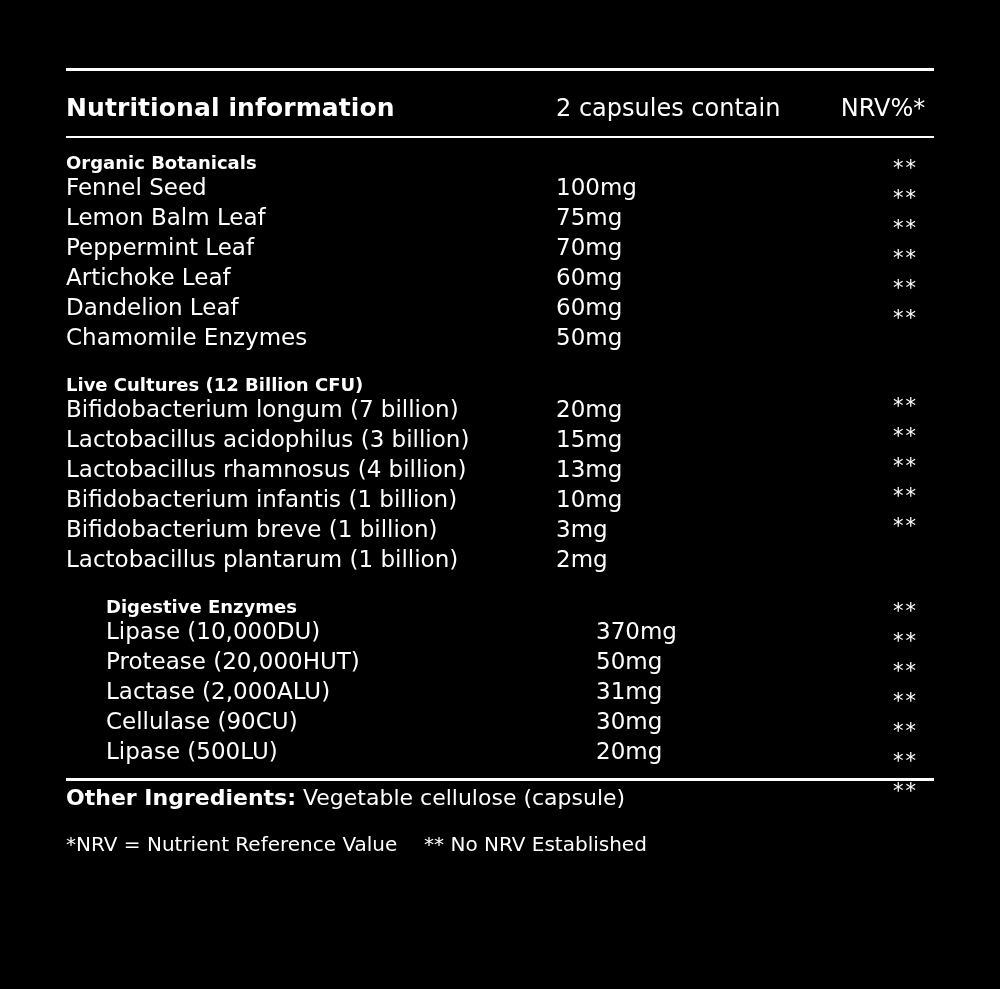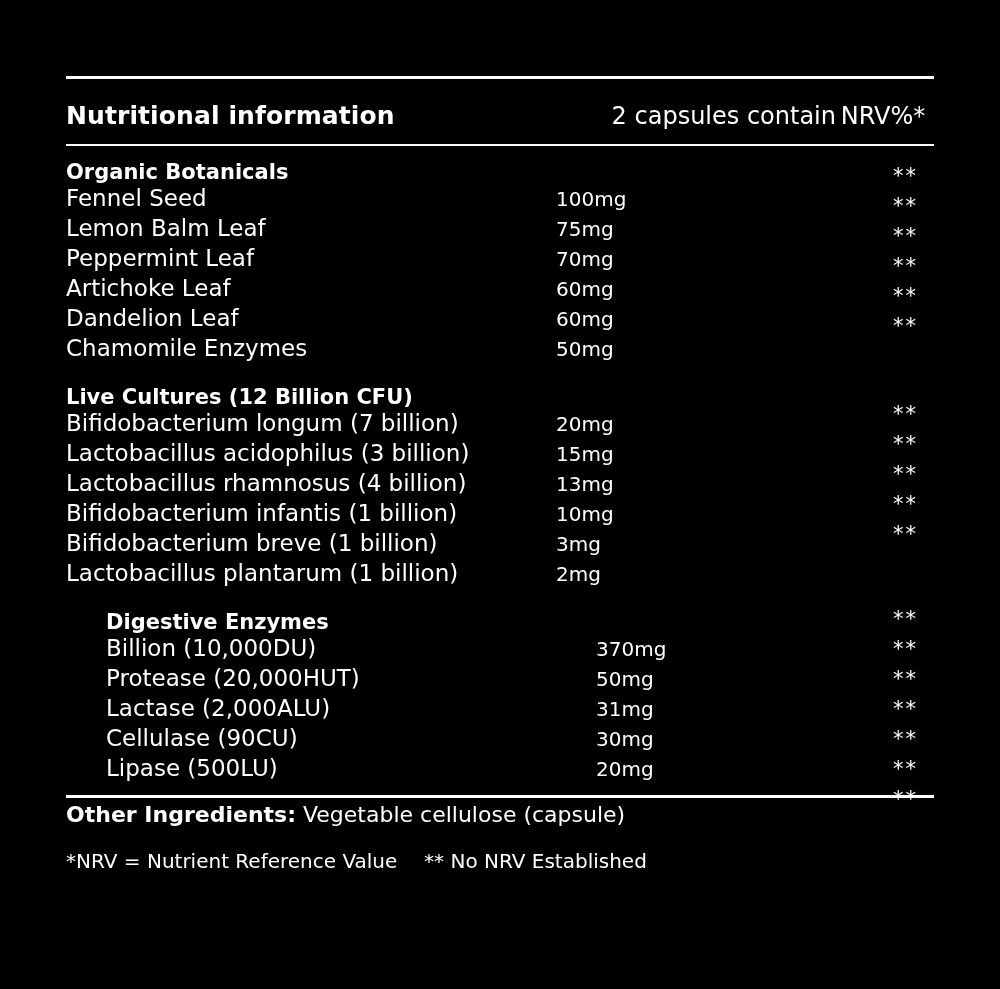--- a/index.html
+++ b/index.html
@@ -10,21 +10,21 @@
   body {
     width: 1000px;
     height: 989px;
     font-family: "DejaVu Sans", sans-serif;
     color: #ffffff;
     overflow: hidden;
   }
   .panel {
     position: absolute;
     left: 66px;
-    top: 76px;
+    top: 68px;
     width: 868px;
   }
   .rule {
     height: 3px;
     background: #ffffff;
     width: 100%;
   }
   .rule.thin {
     height: 2px;
   }
@@ -35,21 +35,20 @@
     align-items: baseline;
     padding: 22px 0 14px 0;
   }
   .col-name {
     width: 490px;
     flex: 0 0 490px;
   }
   .col-amount {
     width: 280px;
     flex: 0 0 280px;
-    text-align: right;
   }
   .col-nrv {
     flex: 1 1 auto;
     text-align: center;
     padding-right: 4px;
   }
   .header-title {
     font-size: 25px;
     font-weight: bold;
     letter-spacing: 0.1px;
@@ -70,38 +69,38 @@
     padding-bottom: 10px;
   }
   .group {
     margin-bottom: 20px;
   }
   .group:last-child {
     margin-bottom: 0;
     margin-left: 40px;
   }
   .group-title {
-    font-size: 21px;
+    font-size: 18px;
     font-weight: bold;
     padding-bottom: 1px;
   }
   .row {
     display: flex;
     align-items: baseline;
     height: 30px;
   }
   .row .name {
     width: 490px;
     flex: 0 0 490px;
     font-size: 23px;
   }
   .row .amount {
     width: 280px;
     flex: 0 0 280px;
-    font-size: 20px;
+    font-size: 23px;
   }
 
   
   .nrv-marks {
     position: absolute;
     right: 8px;
     top: 0;
     width: 60px;
     text-align: center;
     pointer-events: none;
@@ -224,21 +223,21 @@
       </div>
       <div class="row">
         <div class="name">Lactobacillus plantarum (1 billion)</div>
         <div class="amount">2mg</div>
       </div>
     </div>
 
     <div class="group">
       <div class="group-title">Digestive Enzymes</div>
       <div class="row">
-        <div class="name">Billion (10,000DU)</div>
+        <div class="name">Lipase (10,000DU)</div>
         <div class="amount">370mg</div>
       </div>
       <div class="row">
         <div class="name">Protease (20,000HUT)</div>
         <div class="amount">50mg</div>
       </div>
       <div class="row">
         <div class="name">Lactase (2,000ALU)</div>
         <div class="amount">31mg</div>
       </div>

